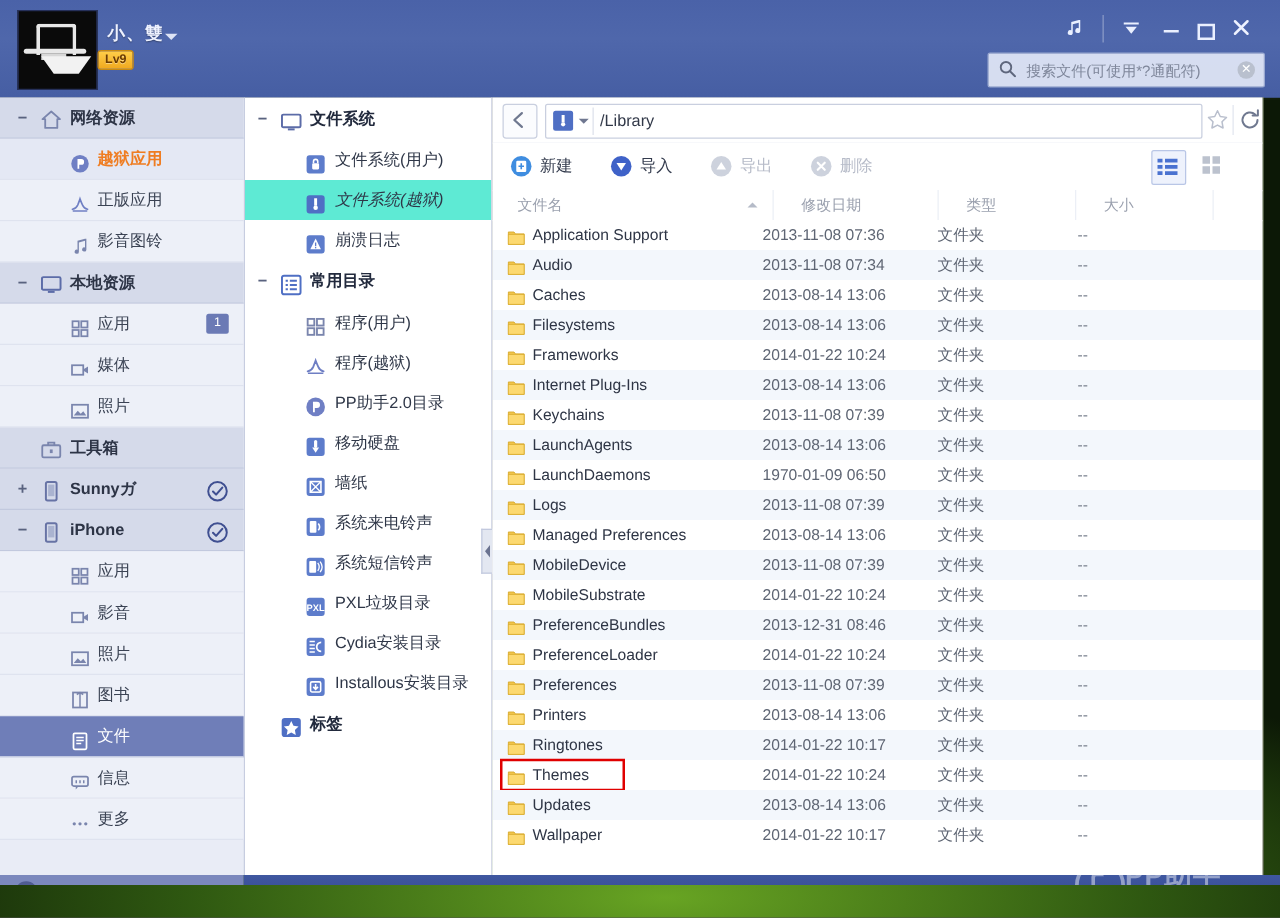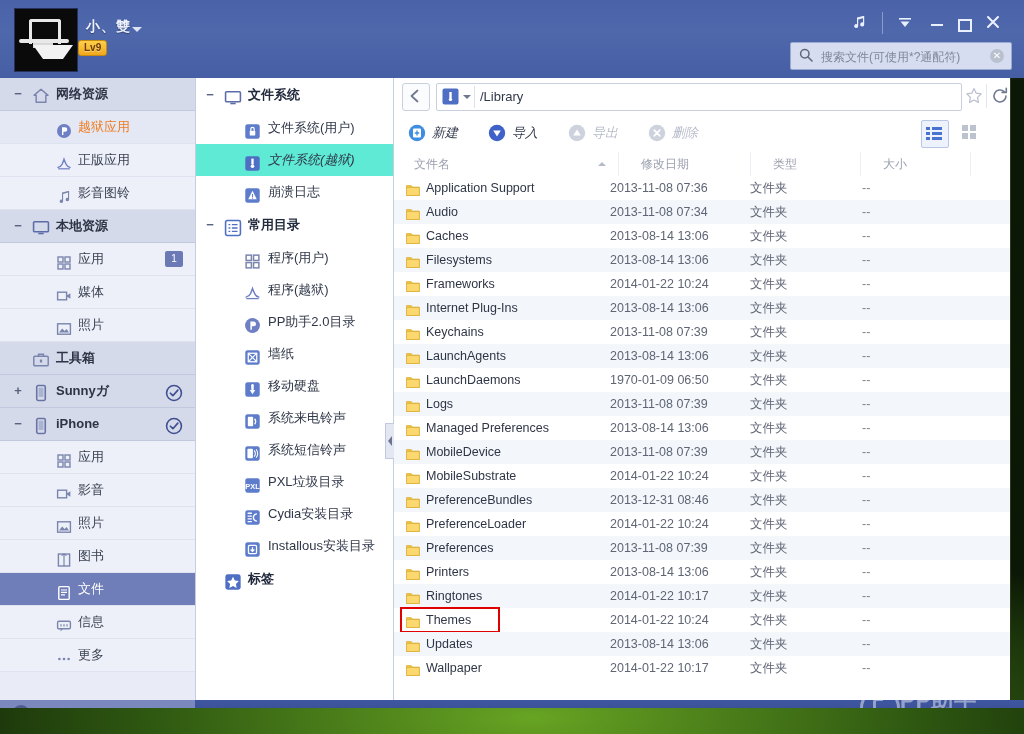--- a/index.html
+++ b/index.html
@@ -121,21 +121,21 @@
     position:absolute;left:56px;top:0;font-size:13px;font-weight:bold;color:#2d3446;
   }
   .nav-group .gcheck{position:absolute;right:12px;top:7px;width:18px;height:18px;}
   .nav-item{
     height:32px;line-height:32px;background:#edf0f8;
     border-bottom:1px solid #dfe3ef;position:relative;cursor:pointer;
   }
   .nav-item .iicon{position:absolute;left:56px;top:8px;width:16px;height:16px;}
   .nav-item .ilabel{position:absolute;left:78px;top:0;font-size:13px;color:#3b4354;}
   .nav-item.active{background:#e4e8f4;}
-  .nav-item.active .ilabel{color:#ef7d22;font-weight:normal;}
+  .nav-item.active .ilabel{color:#ef7d22;font-weight:bold;}
   .nav-item.sel{background:#6f7eb8;}
   .nav-item.sel .ilabel{color:#ffffff;}
   .nav-item .badge{
     position:absolute;right:12px;top:8px;min-width:12px;height:16px;line-height:16px;
     background:#6b7ab5;color:#fff;font-size:10px;text-align:center;padding:0 3px;border-radius:2px;
   }
   
   #tree{
     position:absolute;left:196px;top:0;width:197px;height:622px;
     background:#ffffff;border-right:1px solid #c7cde0;overflow:hidden;
@@ -184,21 +184,21 @@
     border-top:4px solid #6f7790;
   }
   #path-sep{position:absolute;left:37px;top:2px;width:1px;height:22px;background:#dde1ec;}
   #path-text{position:absolute;left:43px;top:0;line-height:26px;font-size:13px;color:#313848;}
   #star-btn{position:absolute;left:570px;top:8px;width:20px;height:20px;cursor:pointer;}
   #reload-btn{position:absolute;left:596px;top:8px;width:20px;height:20px;cursor:pointer;}
   #ab-divider{position:absolute;left:592px;top:6px;width:1px;height:24px;background:#e2e6f0;}
   
   #toolbar{
     position:absolute;left:0;top:36px;width:616px;height:38px;
-    background:#fff;border-bottom:1px solid #dfe3ee;font-style:italic;
+    background:#fff;border-bottom:1px solid #dfe3ee;
   }
   .tool{
     position:absolute;top:9px;height:20px;line-height:20px;cursor:pointer;font-size:13px;color:#333b4d;
   }
   .tool .ticon{position:absolute;left:0;top:1px;width:18px;height:18px;}
   .tool .tlabel{position:absolute;left:24px;top:0;white-space:nowrap;}
   .tool.disabled{cursor:default;}
   .tool.disabled .tlabel{color:#b6bbc8;}
   #tool-new{left:14px;}
   #tool-import{left:94px;}
@@ -552,32 +552,32 @@
         <div class="tree-item">
           <span class="iicon"><svg width="17" height="17" viewBox="0 0 16 16">
               <circle cx="8" cy="8" r="7" fill="#6f7fc4"></circle>
               <path d="M6 4.2 h3 a2.3 2.3 0 0 1 0 4.6 H7.4 V12 H6 z" fill="#fff"></path>
             </svg></span>
           <span class="ilabel">PP助手2.0目录</span>
         </div>
         <div class="tree-item">
           <span class="iicon"><svg width="17" height="17" viewBox="0 0 16 16">
               <rect x="1.2" y="1.2" width="13.6" height="13.6" rx="2.2" fill="#5d7ccb"></rect>
+              <rect x="6.8" y="2.8" width="2.4" height="6" rx="1.2" fill="#fff"></rect>
+              <path d="M5.4 8.4 L8 12.4 L10.6 8.4 z" fill="#fff"></path>
+            </svg></span>
+          <span class="ilabel">移动硬盘</span>
+        </div>
+        <div class="tree-item">
+          <span class="iicon"><svg width="17" height="17" viewBox="0 0 16 16">
+              <rect x="1.2" y="1.2" width="13.6" height="13.6" rx="2.2" fill="#5d7ccb"></rect>
               <rect x="4" y="4" width="8" height="8" fill="none" stroke="#fff" stroke-width="1.2"></rect>
               <path d="M4 4 L12 12 M12 4 L4 12" stroke="#fff" stroke-width="1"></path>
             </svg></span>
           <span class="ilabel">墙纸</span>
-        </div>
-        <div class="tree-item">
-          <span class="iicon"><svg width="17" height="17" viewBox="0 0 16 16">
-              <rect x="1.2" y="1.2" width="13.6" height="13.6" rx="2.2" fill="#5d7ccb"></rect>
-              <rect x="6.8" y="2.8" width="2.4" height="6" rx="1.2" fill="#fff"></rect>
-              <path d="M5.4 8.4 L8 12.4 L10.6 8.4 z" fill="#fff"></path>
-            </svg></span>
-          <span class="ilabel">移动硬盘</span>
         </div>
         <div class="tree-item">
           <span class="iicon"><svg width="17" height="17" viewBox="0 0 16 16">
               <rect x="1.2" y="1.2" width="13.6" height="13.6" rx="2.2" fill="#5d7ccb"></rect>
               <rect x="3.6" y="3.6" width="5" height="8.8" rx="0.8" fill="#fff"></rect>
               <path d="M10 5.4 q2 2.6 0 5.2" fill="none" stroke="#fff" stroke-width="1.2"></path>
             </svg></span>
           <span class="ilabel">系统来电铃声</span>
         </div>
         <div class="tree-item">

